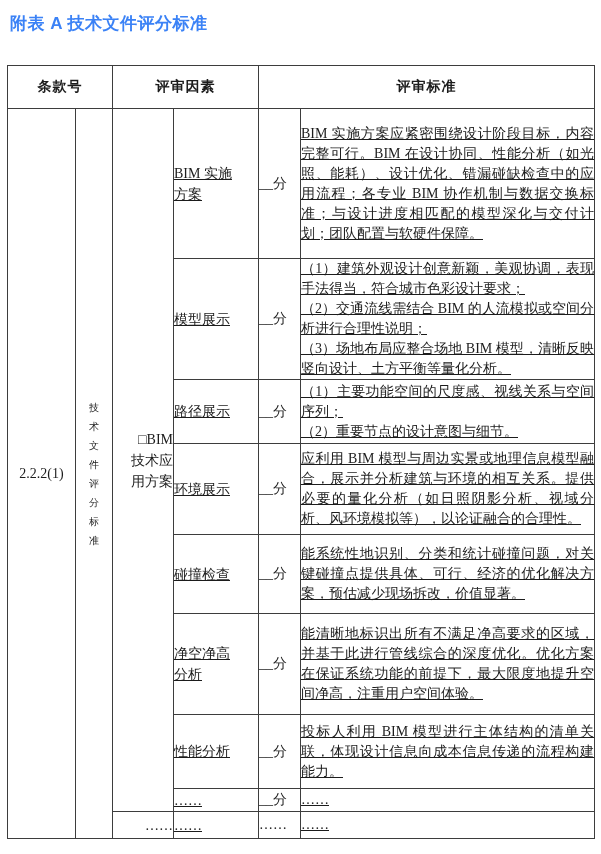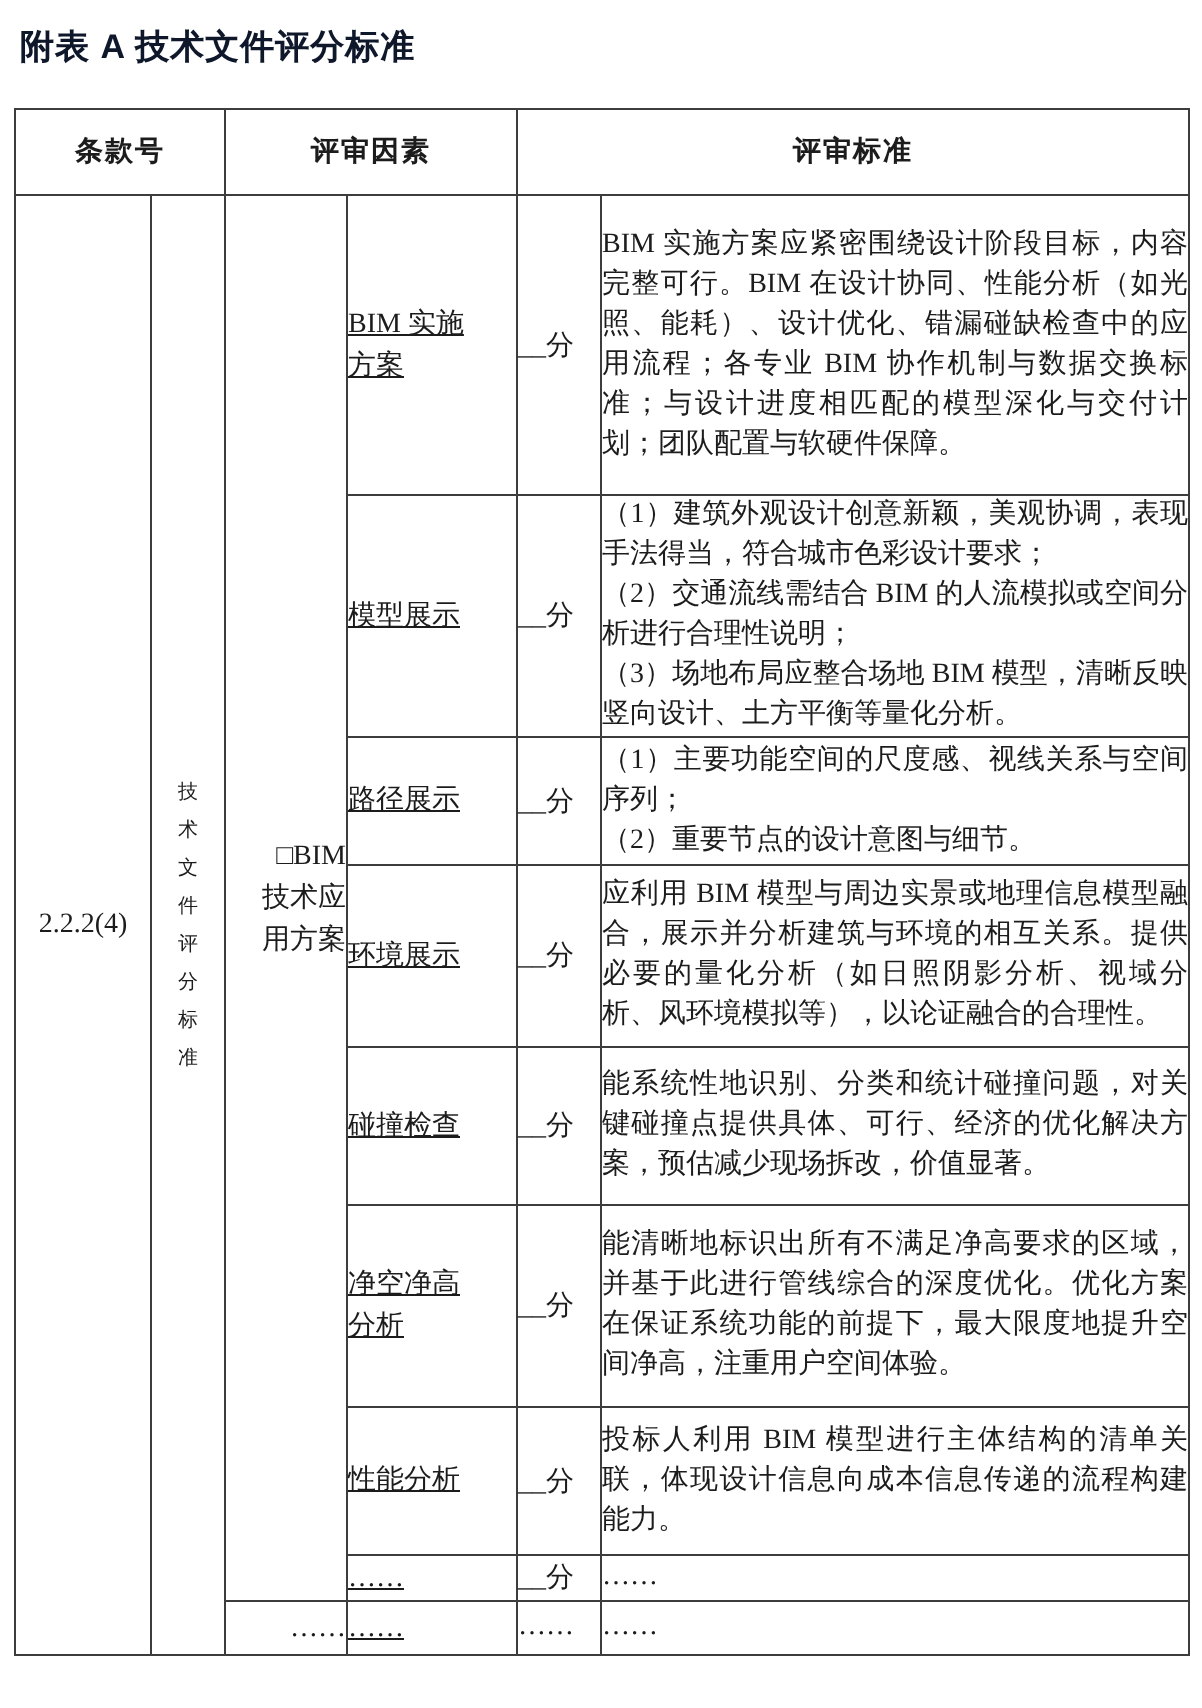--- a/index.html
+++ b/index.html
@@ -9,29 +9,29 @@
     background: #ffffff;
     color: #1c1c1c;
     font-family: "Liberation Serif", serif;
     overflow: hidden;
   }
   .page { padding: 10px 7px 0 7px; }
   .doc-title {
     font-family: "Liberation Sans", sans-serif;
     font-weight: bold;
     font-size: 17px;
-    color: #0f172a;
+    color: #3b82f6;
     margin: 2px 0 0 3px;
     letter-spacing: 0.5px;
   }
   table.scoring {
     border-collapse: collapse;
     table-layout: fixed;
     width: 587px;
-    margin-top: 19px;
+    margin-top: 30px;
   }
   table.scoring th, table.scoring td {
     border: 1px solid #3d3d3d;
     font-size: 14px;
     vertical-align: middle;
     padding: 0;
   }
   table.scoring th {
     font-family: "Liberation Sans", sans-serif;
     font-weight: bold;
@@ -61,20 +61,21 @@
     line-height: 21px;
     padding: 2px 3px;
     text-decoration: underline;
   }
   td.score { text-align: left; letter-spacing: 0; }
   td.criteria {
     text-align: justify;
     white-space: pre-line;
     line-height: 20px;
     padding: 1px 8px 1px 9px;
+    text-decoration: underline;
   }
   td.criteria.ellipsis { text-align: left; }
   tr.rh1 { height: 150px; }
   tr.rh2 { height: 120px; }
   tr.rh3 { height: 64px; }
   tr.rh4 { height: 91px; }
   tr.rh5 { height: 79px; }
   tr.rh6 { height: 101px; }
   tr.rh7 { height: 74px; }
   tr.rh8 { height: 23px; }
@@ -103,21 +104,21 @@
     </colgroup>
     <thead>
       <tr>
         <th colspan="2">条款号</th>
         <th colspan="2">评审因素</th>
         <th colspan="2">评审标准</th>
       </tr>
     </thead>
     <tbody>
       <tr class="rh1">
-        <td class="clause" rowspan="9">2.2.2(4)</td>
+        <td class="clause" rowspan="9">2.2.2(1)</td>
         <td class="vertcol" rowspan="9">
             <div class="vert-text">技术文件评分标准</div>
           </td>
         <td class="scheme" rowspan="8"><span>□</span><span>BIM
 技术应
 用方案</span></td>
         <td class="factor">BIM 实施
 方案</td>
         <td class="score">__分</td>
         <td class="criteria">BIM 实施方案应紧密围绕设计阶段目标，内容完整可行。BIM 在设计协同、性能分析（如光照、能耗）、设计优化、错漏碰缺检查中的应用流程；各专业 BIM 协作机制与数据交换标准；与设计进度相匹配的模型深化与交付计划；团队配置与软硬件保障。</td>

